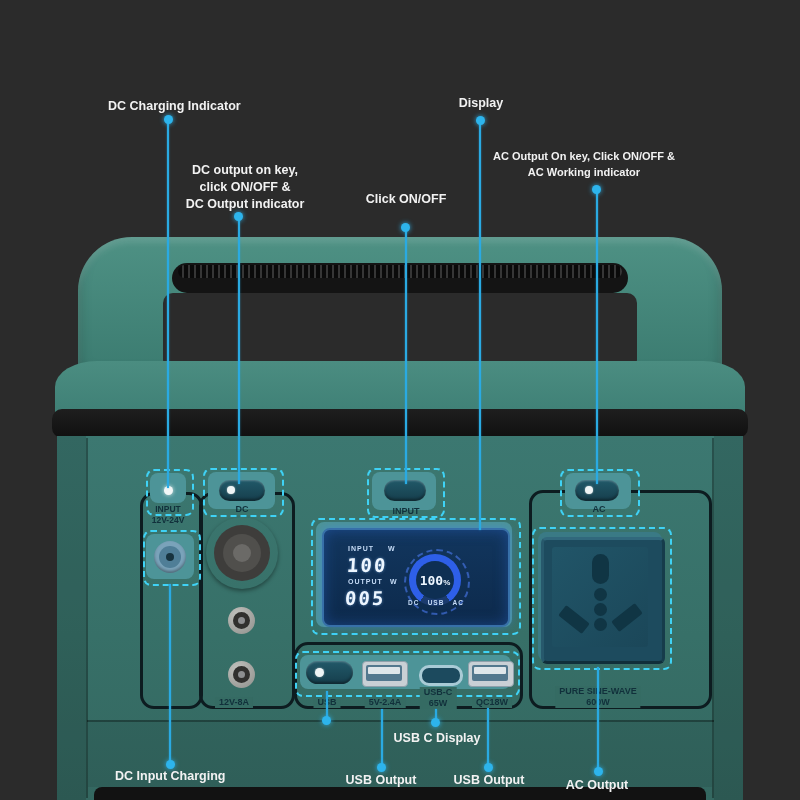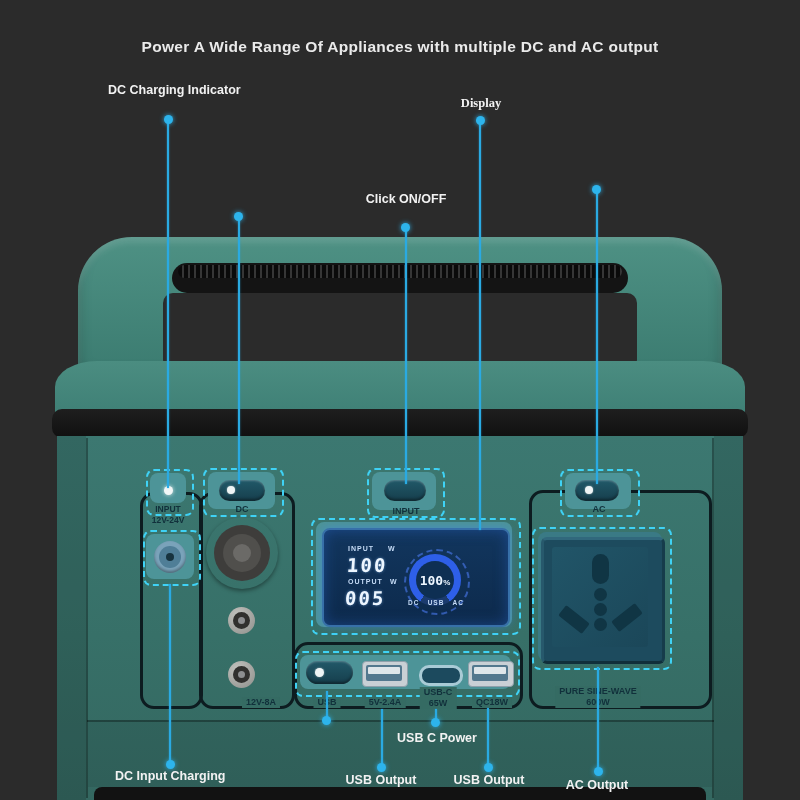--- a/index.html
+++ b/index.html
@@ -26,21 +26,20 @@
   .lcd-lab{color:#c6dcf7;font-size:7px;font-weight:700;letter-spacing:1px;z-index:12;}
   .lcd-val{color:#edf6ff;font-family:"DejaVu Sans Mono",monospace;font-weight:700;font-size:19px;letter-spacing:2px;
            transform:skewX(-4deg);text-shadow:0 0 3px rgba(150,200,255,.55);z-index:12;}
   .cutout{background:#103544;position:absolute;}
 </style>
 </head>
 <body>
 
 <div id="stage">
 
-  <div class="abs title" style="top:38px;left:0;">Power A Wide Range Of Appliances with multiple DC and AC output</div>
 
   <div class="abs" style="left:78px;top:237px;width:644px;height:146px;background:linear-gradient(180deg,#4e9184,#3a7a6f);
               border-radius:54px 54px 10px 10px;box-shadow:inset 0 5px 7px rgba(255,255,255,.14), inset 0 -10px 14px rgba(0,0,0,.28);z-index:1;"></div>
 
   <div class="abs" style="left:172px;top:263px;width:456px;height:30px;background:#141414;border-radius:15px;z-index:2;">
     <div class="abs" style="left:6px;top:2px;width:444px;height:13px;border-radius:10px;
                 background:repeating-linear-gradient(90deg,#0a0a0a 0 4px,#363636 4px 6px);"></div>
   </div>
 
   <div class="abs" style="left:163px;top:293px;width:474px;height:82px;background:#2b2b2b;border-radius:10px 10px 16px 16px;z-index:2;"></div>
@@ -58,21 +57,21 @@
   <div class="abs" style="left:712px;top:438px;width:2px;height:360px;background:rgba(0,0,0,.32);z-index:6;"></div>
   <div class="abs" style="left:88px;top:722px;width:624px;height:65px;background:rgba(0,0,0,.08);z-index:5;"></div>
   <div class="abs" style="left:87px;top:720px;width:627px;height:2px;background:rgba(0,0,0,.38);z-index:6;"></div>
   <div class="abs" style="left:94px;top:787px;width:612px;height:13px;background:#121212;border-radius:8px 8px 0 0;z-index:6;"></div>
 
   <div class="abs grpbox" style="left:140px;top:492px;width:57px;height:211px;"></div>
   <div class="abs grpbox" style="left:199px;top:492px;width:90px;height:211px;"></div>
   <div class="abs grpbox" style="left:294px;top:642px;width:223px;height:61px;"></div>
   <div class="abs grpbox" style="left:529px;top:490px;width:177px;height:213px;"></div>
 
-  <div class="abs grplabel" style="left:261px;top:697px;text-align:right;">12V-8A</div>
+  <div class="abs grplabel" style="left:234px;top:697px;text-align:right;">12V-8A</div>
   <div class="abs grplabel" style="left:327px;top:697px;">USB</div>
   <div class="abs grplabel" style="left:385px;top:697px;">5V-2.4A</div>
   <div class="abs grplabel" style="left:438px;top:687px;">USB-C
 65W</div>
   <div class="abs grplabel" style="left:492px;top:697px;">QC18W</div>
   <div class="abs grplabel" style="left:598px;top:686px;">PURE SINE-WAVE
 600W</div>
 
   <div class="abs recess" style="left:150px;top:473px;width:36px;height:30px;"></div>
   <div class="abs dashbox" style="left:146px;top:469px;width:44px;height:43px;"></div>
@@ -168,25 +167,30 @@
     <div class="abs" style="left:8px;top:7px;width:96px;height:100px;background:linear-gradient(135deg,#215568,#1b4759);border-radius:3px;">
       <div class="cutout" style="left:40px;top:7px;width:17px;height:30px;border-radius:9px;"></div>
       <div class="cutout" style="left:42px;top:41px;width:13px;height:13px;border-radius:50%;"></div>
       <div class="cutout" style="left:42px;top:56px;width:13px;height:13px;border-radius:50%;"></div>
       <div class="cutout" style="left:42px;top:71px;width:13px;height:13px;border-radius:50%;"></div>
       <div class="cutout" style="left:7px;top:66px;width:30px;height:13px;border-radius:2px;transform:rotate(38deg);"></div>
       <div class="cutout" style="left:60px;top:64px;width:30px;height:13px;border-radius:2px;transform:rotate(-38deg);"></div>
     </div>
   </div>
 
-  <div class="abs callout left" style="left:108px;top:82px;text-align:right;">DC Charging Indicator</div>
+  <div class="abs callout left" style="left:108px;top:98px;text-align:right;">DC Charging Indicator</div>
+  <div class="abs callout cx" style="left:245px;top:162px;">DC output on key,
+click ON/OFF &amp;
+DC Output indicator</div>
   <div class="abs callout cx" style="left:406px;top:191px;">Click ON/OFF</div>
-  <div class="abs callout cx" style="left:481px;top:95px;font-family:Liberation Serif, serif;">Display</div>
+  <div class="abs callout cx" style="left:481px;top:95px;">Display</div>
+  <div class="abs callout cx small" style="left:584px;top:148px;">AC Output On key, Click ON/OFF &amp;
+AC Working indicator</div>
   <div class="abs callout left" style="left:115px;top:768px;">DC Input Charging</div>
-  <div class="abs callout cx" style="left:437px;top:730px;">USB C Power</div>
+  <div class="abs callout cx" style="left:437px;top:730px;">USB C Display</div>
   <div class="abs callout cx" style="left:381px;top:772px;">USB Output</div>
   <div class="abs callout cx" style="left:489px;top:772px;">USB Output</div>
   <div class="abs callout cx" style="left:597px;top:777px;">AC Output</div>
 
   <div class="abs lead" style="left:167px;top:120px;height:368px;"></div>
   <div class="abs dot" style="left:164px;top:115px;"></div>
   <div class="abs lead" style="left:238px;top:216px;height:268px;"></div>
   <div class="abs dot" style="left:234px;top:212px;"></div>
   <div class="abs lead" style="left:405px;top:227px;height:257px;"></div>
   <div class="abs dot" style="left:401px;top:223px;"></div>

